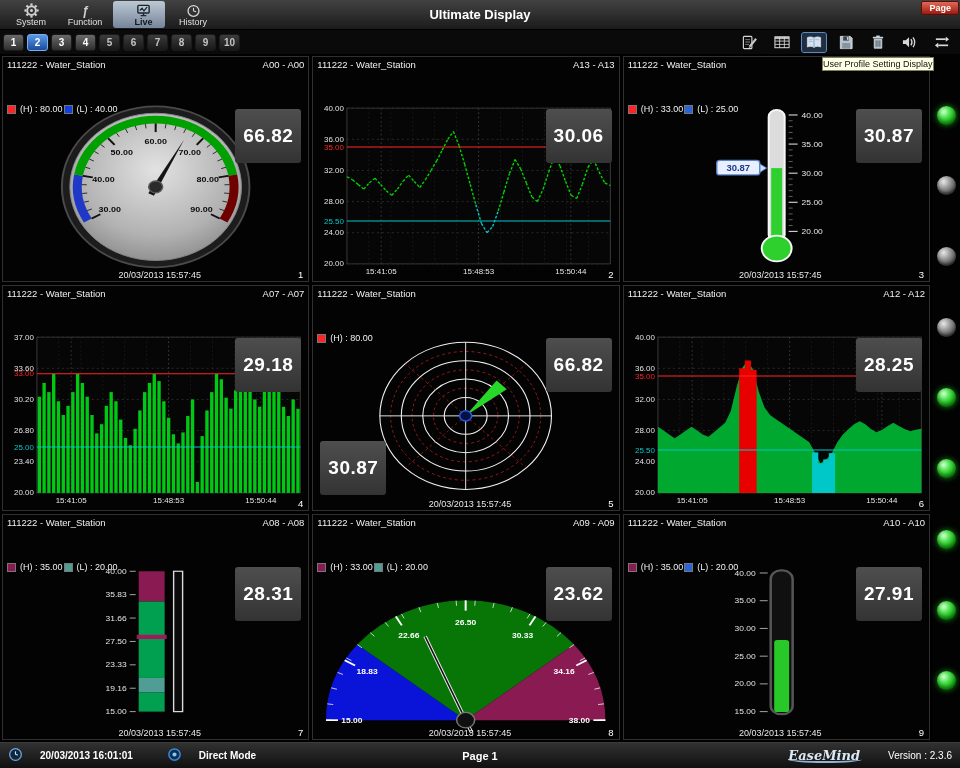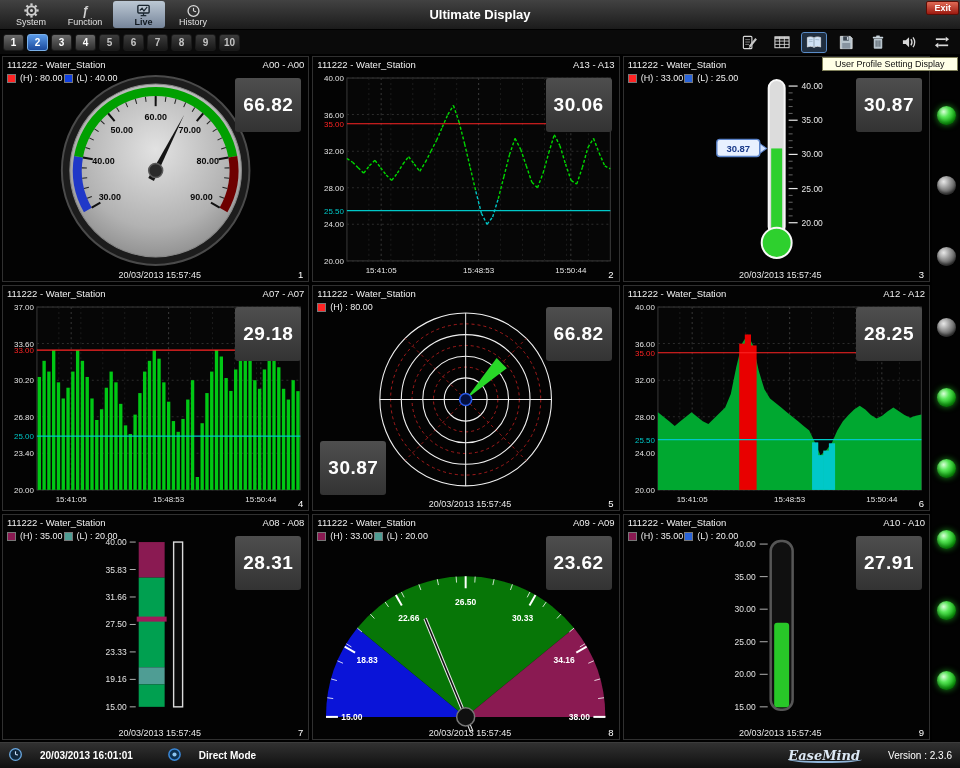--- a/index.html
+++ b/index.html
@@ -19,42 +19,42 @@
 .page-tabs{display:flex;gap:3px;}
 .page-tab{width:21px;height:17px;border-radius:3px;background:linear-gradient(#6a6a6a,#2e2e2e);border:1px solid #1a1a1a;color:#fff;font-size:10px;font-weight:bold;display:flex;align-items:center;justify-content:center;cursor:pointer;}
 .page-tab.active{background:linear-gradient(#5a9ae8,#1a4a9e);border-color:#7ab0e8;}
 .page-tab.dim{background:linear-gradient(#3c3c3c,#181818);color:#c4c4c4;}
 .toolbar{display:flex;gap:8px;align-items:center;padding-right:3px;}
 .tool-btn{width:24px;height:19px;display:flex;align-items:center;justify-content:center;border-radius:2px;cursor:pointer;}
 .tool-btn svg{width:18px;height:17px;}
 .tool-btn.hover{background:rgba(90,140,200,.28);outline:1px solid #5a8cc8;}
 .main{flex:1;display:flex;}
 .grid{width:932px;display:grid;grid-template-columns:repeat(3,1fr);grid-template-rows:repeat(3,1fr);gap:3px;padding:2px;background:#000;}
-.panel{border:1px solid #303030;background:#030303;position:relative;display:flex;flex-direction:column;overflow:hidden;}
+.panel{border:1px solid #303030;background:#030303;position:relative;display:flex;flex-direction:column;overflow:hidden;gap:31px;}
 .panel-header{flex:0 0 15px;height:15px;display:flex;justify-content:space-between;align-items:center;padding:0 4px;font-size:9.5px;color:#f0f0f0;}
 .panel-body{flex:1;position:relative;}
 .chart-svg{position:absolute;inset:0;width:100%;height:100%;font-family:"Liberation Sans",sans-serif;}
 .legend{position:absolute;top:1px;left:4px;display:flex;flex-direction:row;gap:1px;z-index:4;}
 .legend-row{display:flex;align-items:center;gap:4px;font-size:9px;color:#f0f0f0;}
 .legend-swatch{width:9px;height:9px;display:inline-block;border:1px solid #777;}
 .value-box{position:absolute;top:6px;right:7px;background:linear-gradient(#4e4e4e,#333);border-radius:3px;padding:16px 8px;font-size:19px;font-weight:bold;color:#fff;letter-spacing:.5px;z-index:5;}
 .value-box.value2{top:auto;right:auto;bottom:15px;left:7px;}
 .timestamp{position:absolute;bottom:1px;left:8px;right:0;text-align:center;font-size:9px;color:#e8e8e8;z-index:3;}
 .panel-index{position:absolute;bottom:1px;right:5px;font-size:9.5px;color:#fff;z-index:3;}
 .led-col{width:28px;display:flex;flex-direction:column;align-items:center;justify-content:space-evenly;background:#020202;}
 .led{width:19px;height:19px;border-radius:50%;cursor:pointer;}
 .led.on{background:radial-gradient(circle at 35% 30%,#d8ffd8 0%,#58e858 30%,#0fa40f 70%,#064a06 100%);box-shadow:0 0 6px rgba(40,220,40,.65), inset 0 -2px 4px rgba(0,60,0,.6);}
 .led.off{background:radial-gradient(circle at 35% 30%,#e8e8e8 0%,#9a9a9a 35%,#4a4a4a 75%,#222 100%);box-shadow:inset 0 -2px 3px rgba(0,0,0,.5);}
 .statusbar{flex:0 0 26px;height:26px;background:linear-gradient(#313131,#101010);border-top:1px solid #3c3c3c;display:flex;align-items:center;position:relative;padding:0 8px;font-size:10px;}
 .sb-group{display:flex;align-items:center;gap:17px;font-weight:bold;z-index:2;}
 .sb-center{position:absolute;left:0;right:0;text-align:center;font-size:11px;font-weight:bold;pointer-events:none;z-index:1;}
 .sb-right{margin-left:auto;display:flex;align-items:center;gap:24px;z-index:2;}
 .brand{font-family:"DejaVu Serif",serif;font-style:italic;font-weight:bold;font-size:13px;color:#dce8f4;position:relative;padding-right:4px;}
 .brand::after{content:"";position:absolute;left:0;right:2px;bottom:0;height:5px;border-bottom:2px solid #8fb4d8;border-radius:60%;}
-.tooltip{position:absolute;left:822px;top:57px;background:#ffffe6;color:#101010;font-size:9px;border:1px solid #80805a;padding:1px 12px;z-index:50;white-space:nowrap;}
+.tooltip{position:absolute;left:822px;top:57px;background:#ffffe6;color:#101010;font-size:9px;border:1px solid #80805a;padding:1px 0;z-index:50;white-space:nowrap;}
 </style>
 </head>
 <body>
 
 <div class="app">
   <div class="titlebar">
     <div class="nav-tabs" id="navTabs">
         <div class="nav-tab">
           <span class="nav-icon">
             <svg viewBox="0 0 16 16">
@@ -96,21 +96,21 @@
             <svg viewBox="0 0 16 16">
               <circle cx="8" cy="8.5" r="5.8" fill="none" stroke="#d8d8d8" stroke-width="1.4"></circle>
               <line x1="8" y1="8.5" x2="8" y2="5.2" stroke="#d8d8d8" stroke-width="1.2"></line>
               <line x1="8" y1="8.5" x2="10.8" y2="9.3" stroke="#d8d8d8" stroke-width="1.2"></line>
             </svg>
           </span>
           <span class="nav-label">History</span>
         </div>
       </div>
     <div class="app-title">Ultimate Display</div>
-    <button class="exit-btn">Exit</button>
+    <button class="exit-btn">Page</button>
   </div>
 
   <div class="tabrow">
     <div class="page-tabs" id="pageTabs">
         <div class="page-tab">1</div>
         <div class="page-tab active">2</div>
         <div class="page-tab">3</div>
         <div class="page-tab">4</div>
         <div class="page-tab dim">5</div>
         <div class="page-tab dim">6</div>
@@ -777,20 +777,21 @@
           </svg></span>
       <span>20/03/2013 16:01:01</span>
     </div>
     <div class="sb-group" style="margin-left:34px">
       <span><svg viewBox="0 0 16 16" width="15" height="15">
             <circle cx="8" cy="8" r="6" fill="#0c3050" stroke="#3a88d8" stroke-width="1.6"></circle>
             <circle cx="8" cy="8" r="2.2" fill="#8cc4f0"></circle>
           </svg></span>
       <span>Direct Mode</span>
     </div>
+    <div class="sb-center">Page 1</div>
     <div class="sb-right">
       <span class="brand">EaseMind</span>
       <span>Version : 2.3.6</span>
     </div>
   </div>
 
   <div class="tooltip">User Profile Setting Display</div>
 </div>
 
 </body></html>

